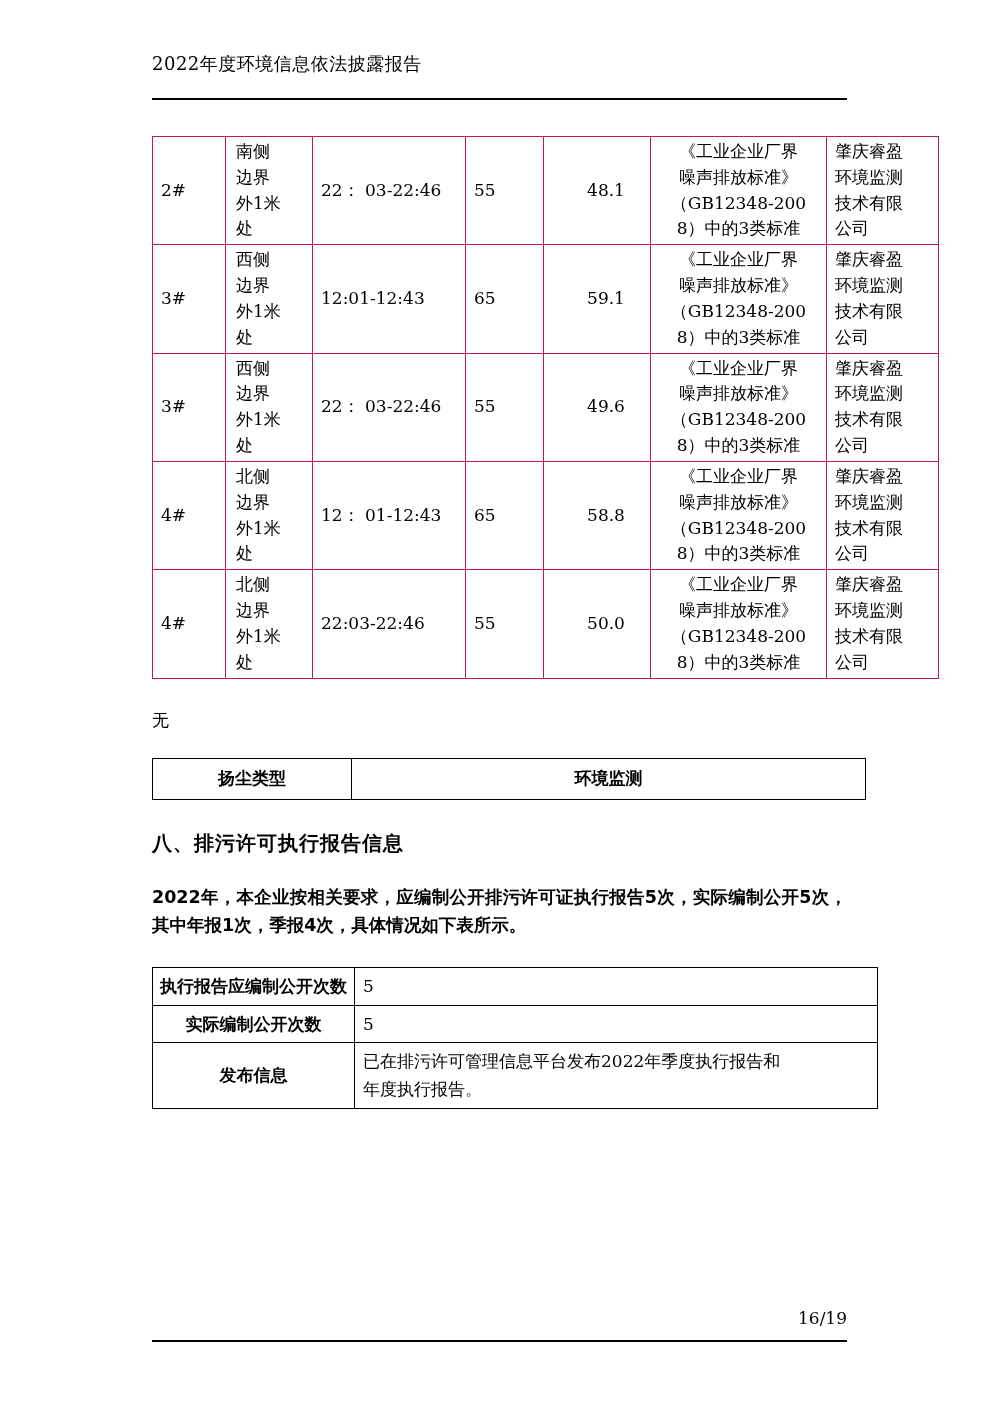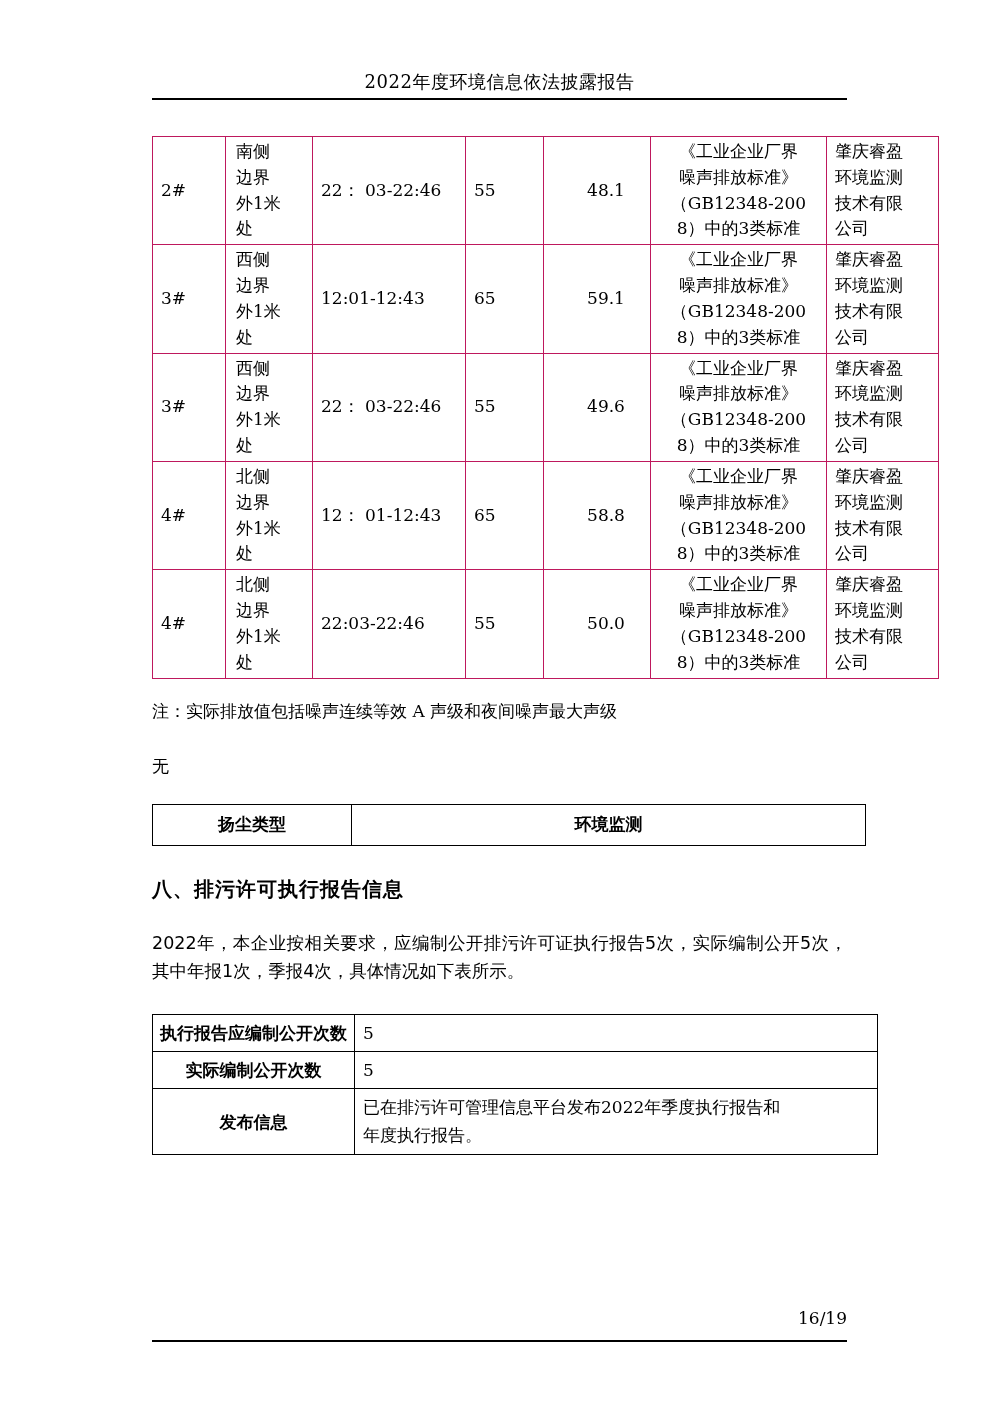--- a/index.html
+++ b/index.html
@@ -20,23 +20,22 @@
     position: absolute;
     left: 0; top: 0;
     width: 1000px;
     height: 1414px;
   }
 
   
   .doc-header {
     position: absolute;
     left: 152px;
-    top: 70px;
-    width: 695px;
-    text-align: center;
+    top: 52px;
+    width: 695px;
     font-size: 18px;
     letter-spacing: 0.5px;
   }
   .header-rule {
     position: absolute;
     left: 152px;
     top: 98px;
     width: 695px;
     height: 0;
     border-top: 2px solid #000;
@@ -93,21 +92,21 @@
   .plain {
     margin-top: 28px;
     font-size: 17px;
     line-height: 1.6;
   }
   .para {
     margin-top: 26px;
     font-size: 17.5px;
     line-height: 1.62;
     font-family: "DejaVu Sans", "Liberation Sans", sans-serif;
-    font-weight: normal;
+    font-weight: bold;
     text-align: justify;
   }
 
   
   table.dust {
     margin-top: 24px;
     border-collapse: collapse;
     width: 695px;
     table-layout: fixed;
     font-size: 17px;
@@ -331,21 +330,20 @@
               <span>肇庆睿盈</span>
               <span>环境监测</span>
               <span>技术有限</span>
               <span>公司</span>
             </span>
           </td>
         </tr>
       </tbody>
     </table>
 
-    <div class="note">注：实际排放值包括噪声连续等效 A 声级和夜间噪声最大声级</div>
 
 
     <div class="plain">无</div>
 
     <table class="dust">
       <tbody>
         <tr>
           <td class="d-type">扬尘类型</td>
           <td class="d-meas">环境监测</td>
         </tr>

